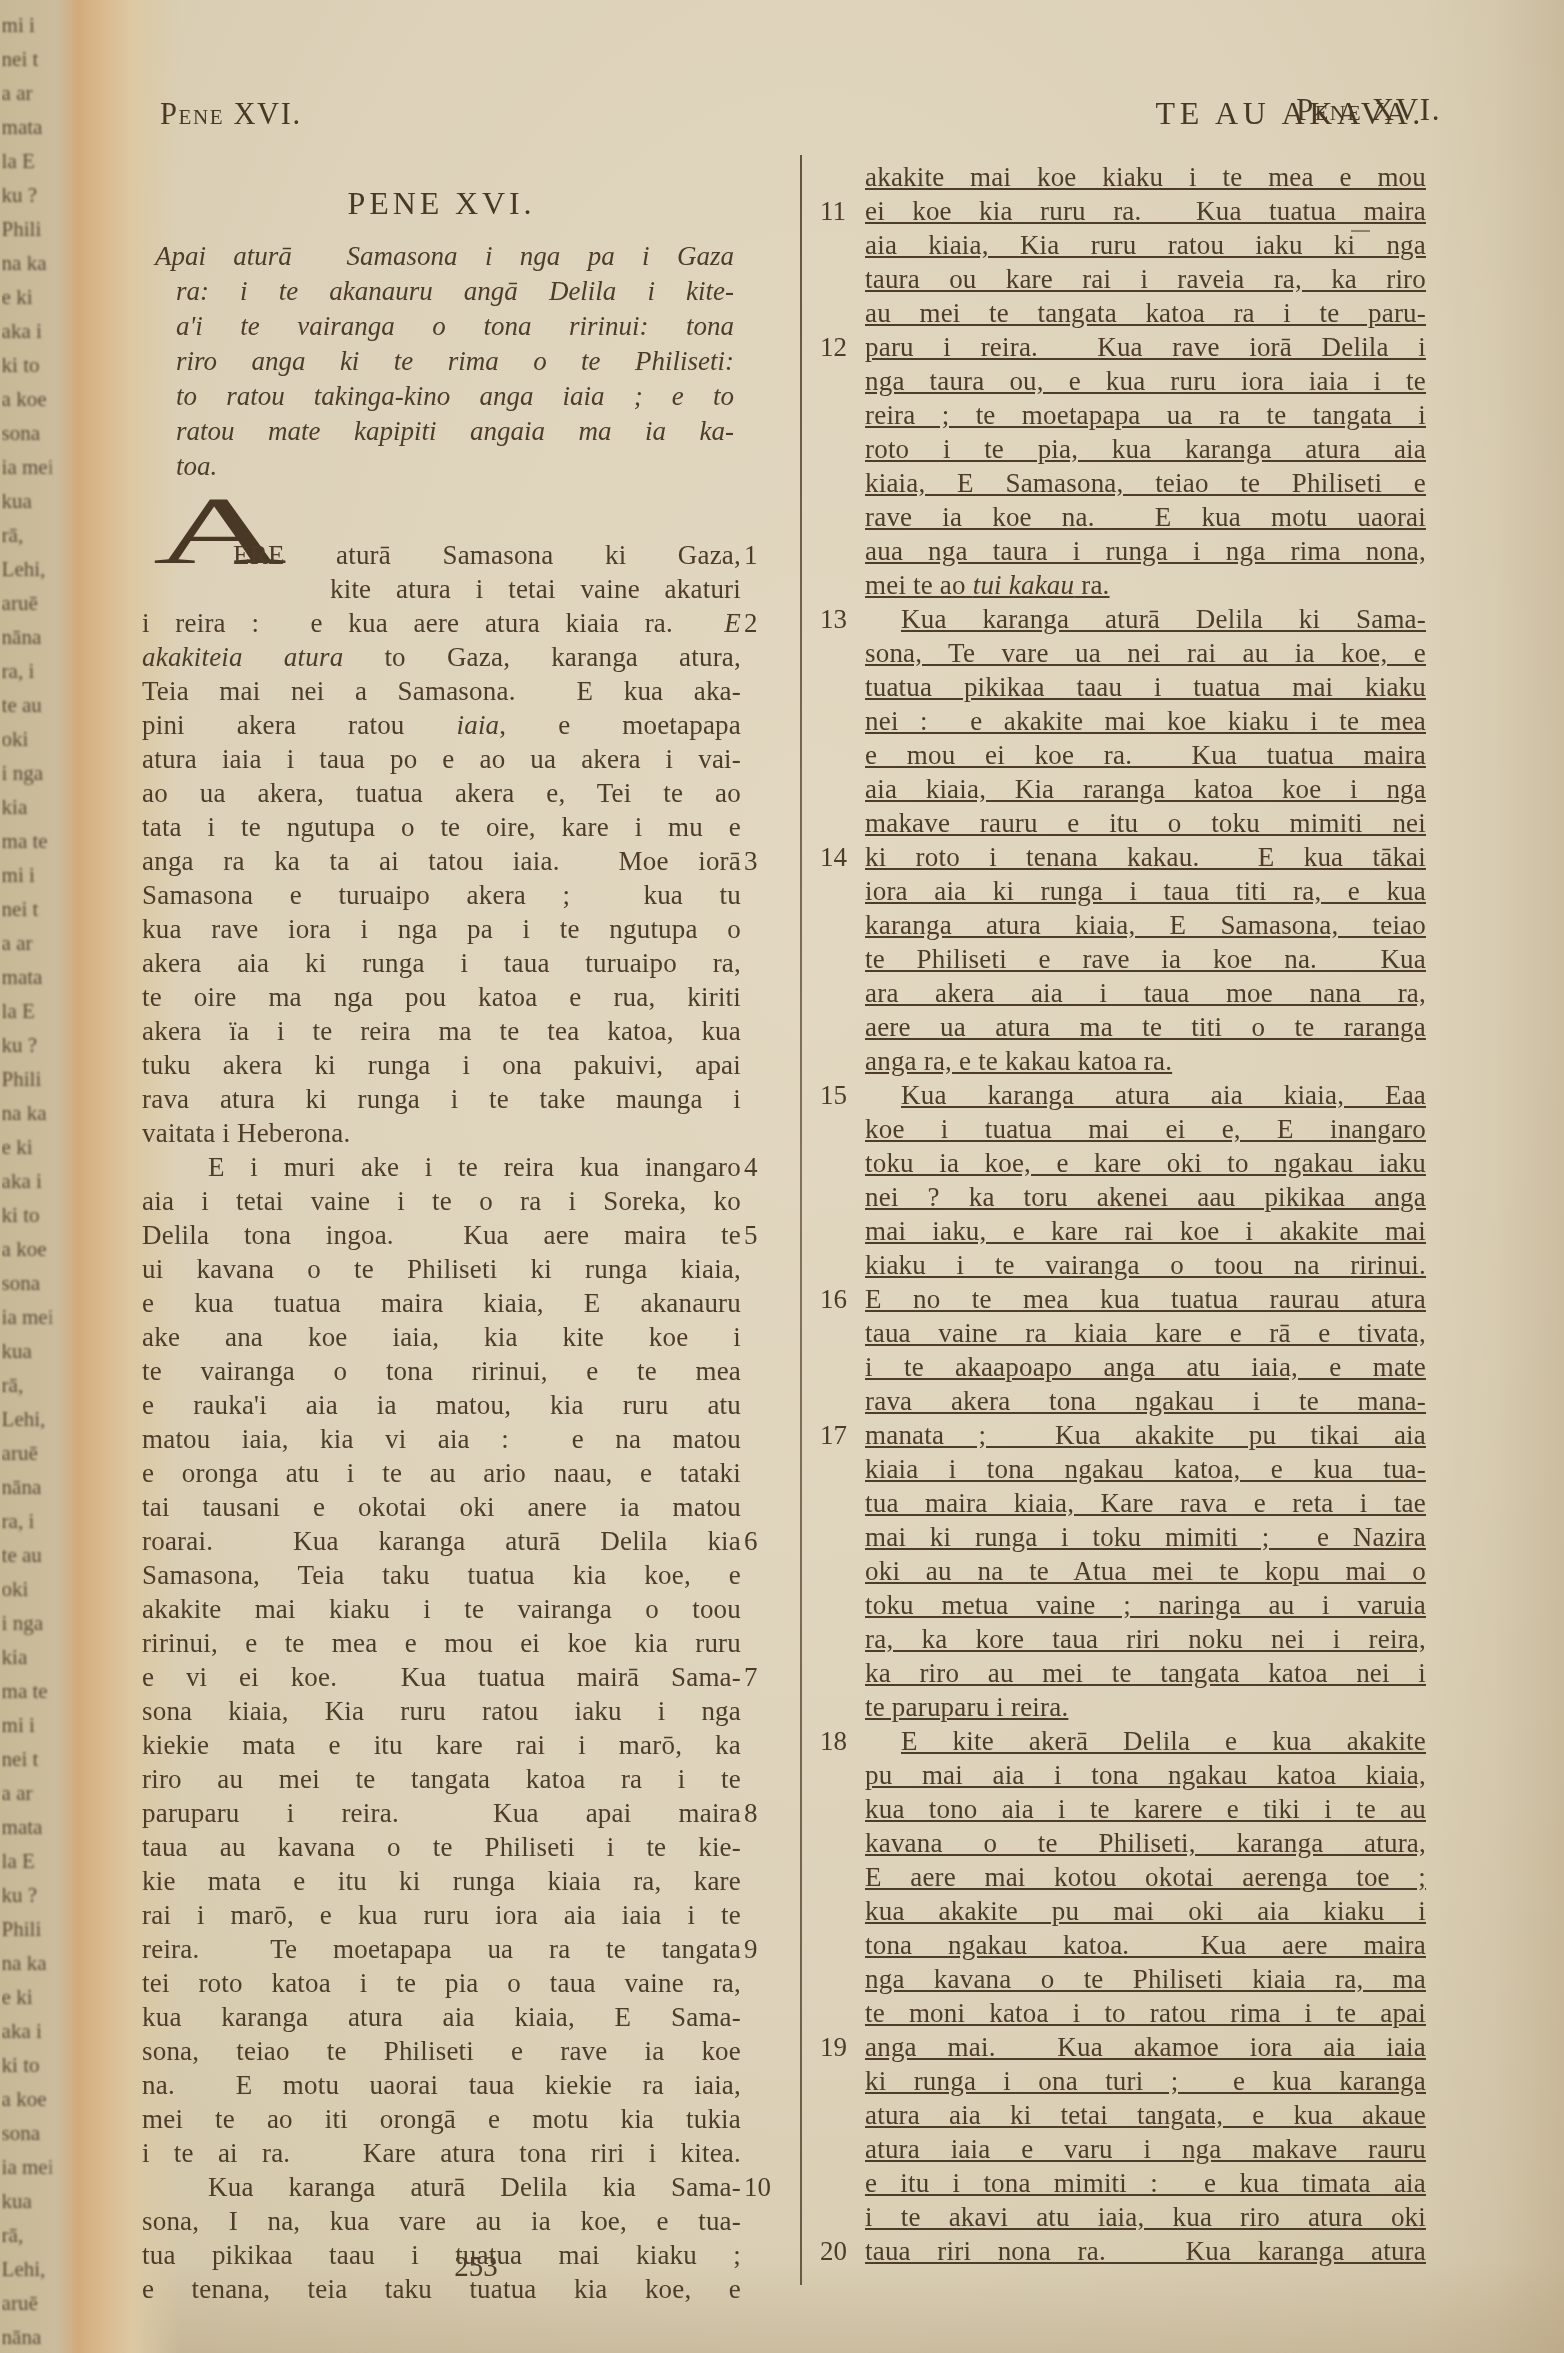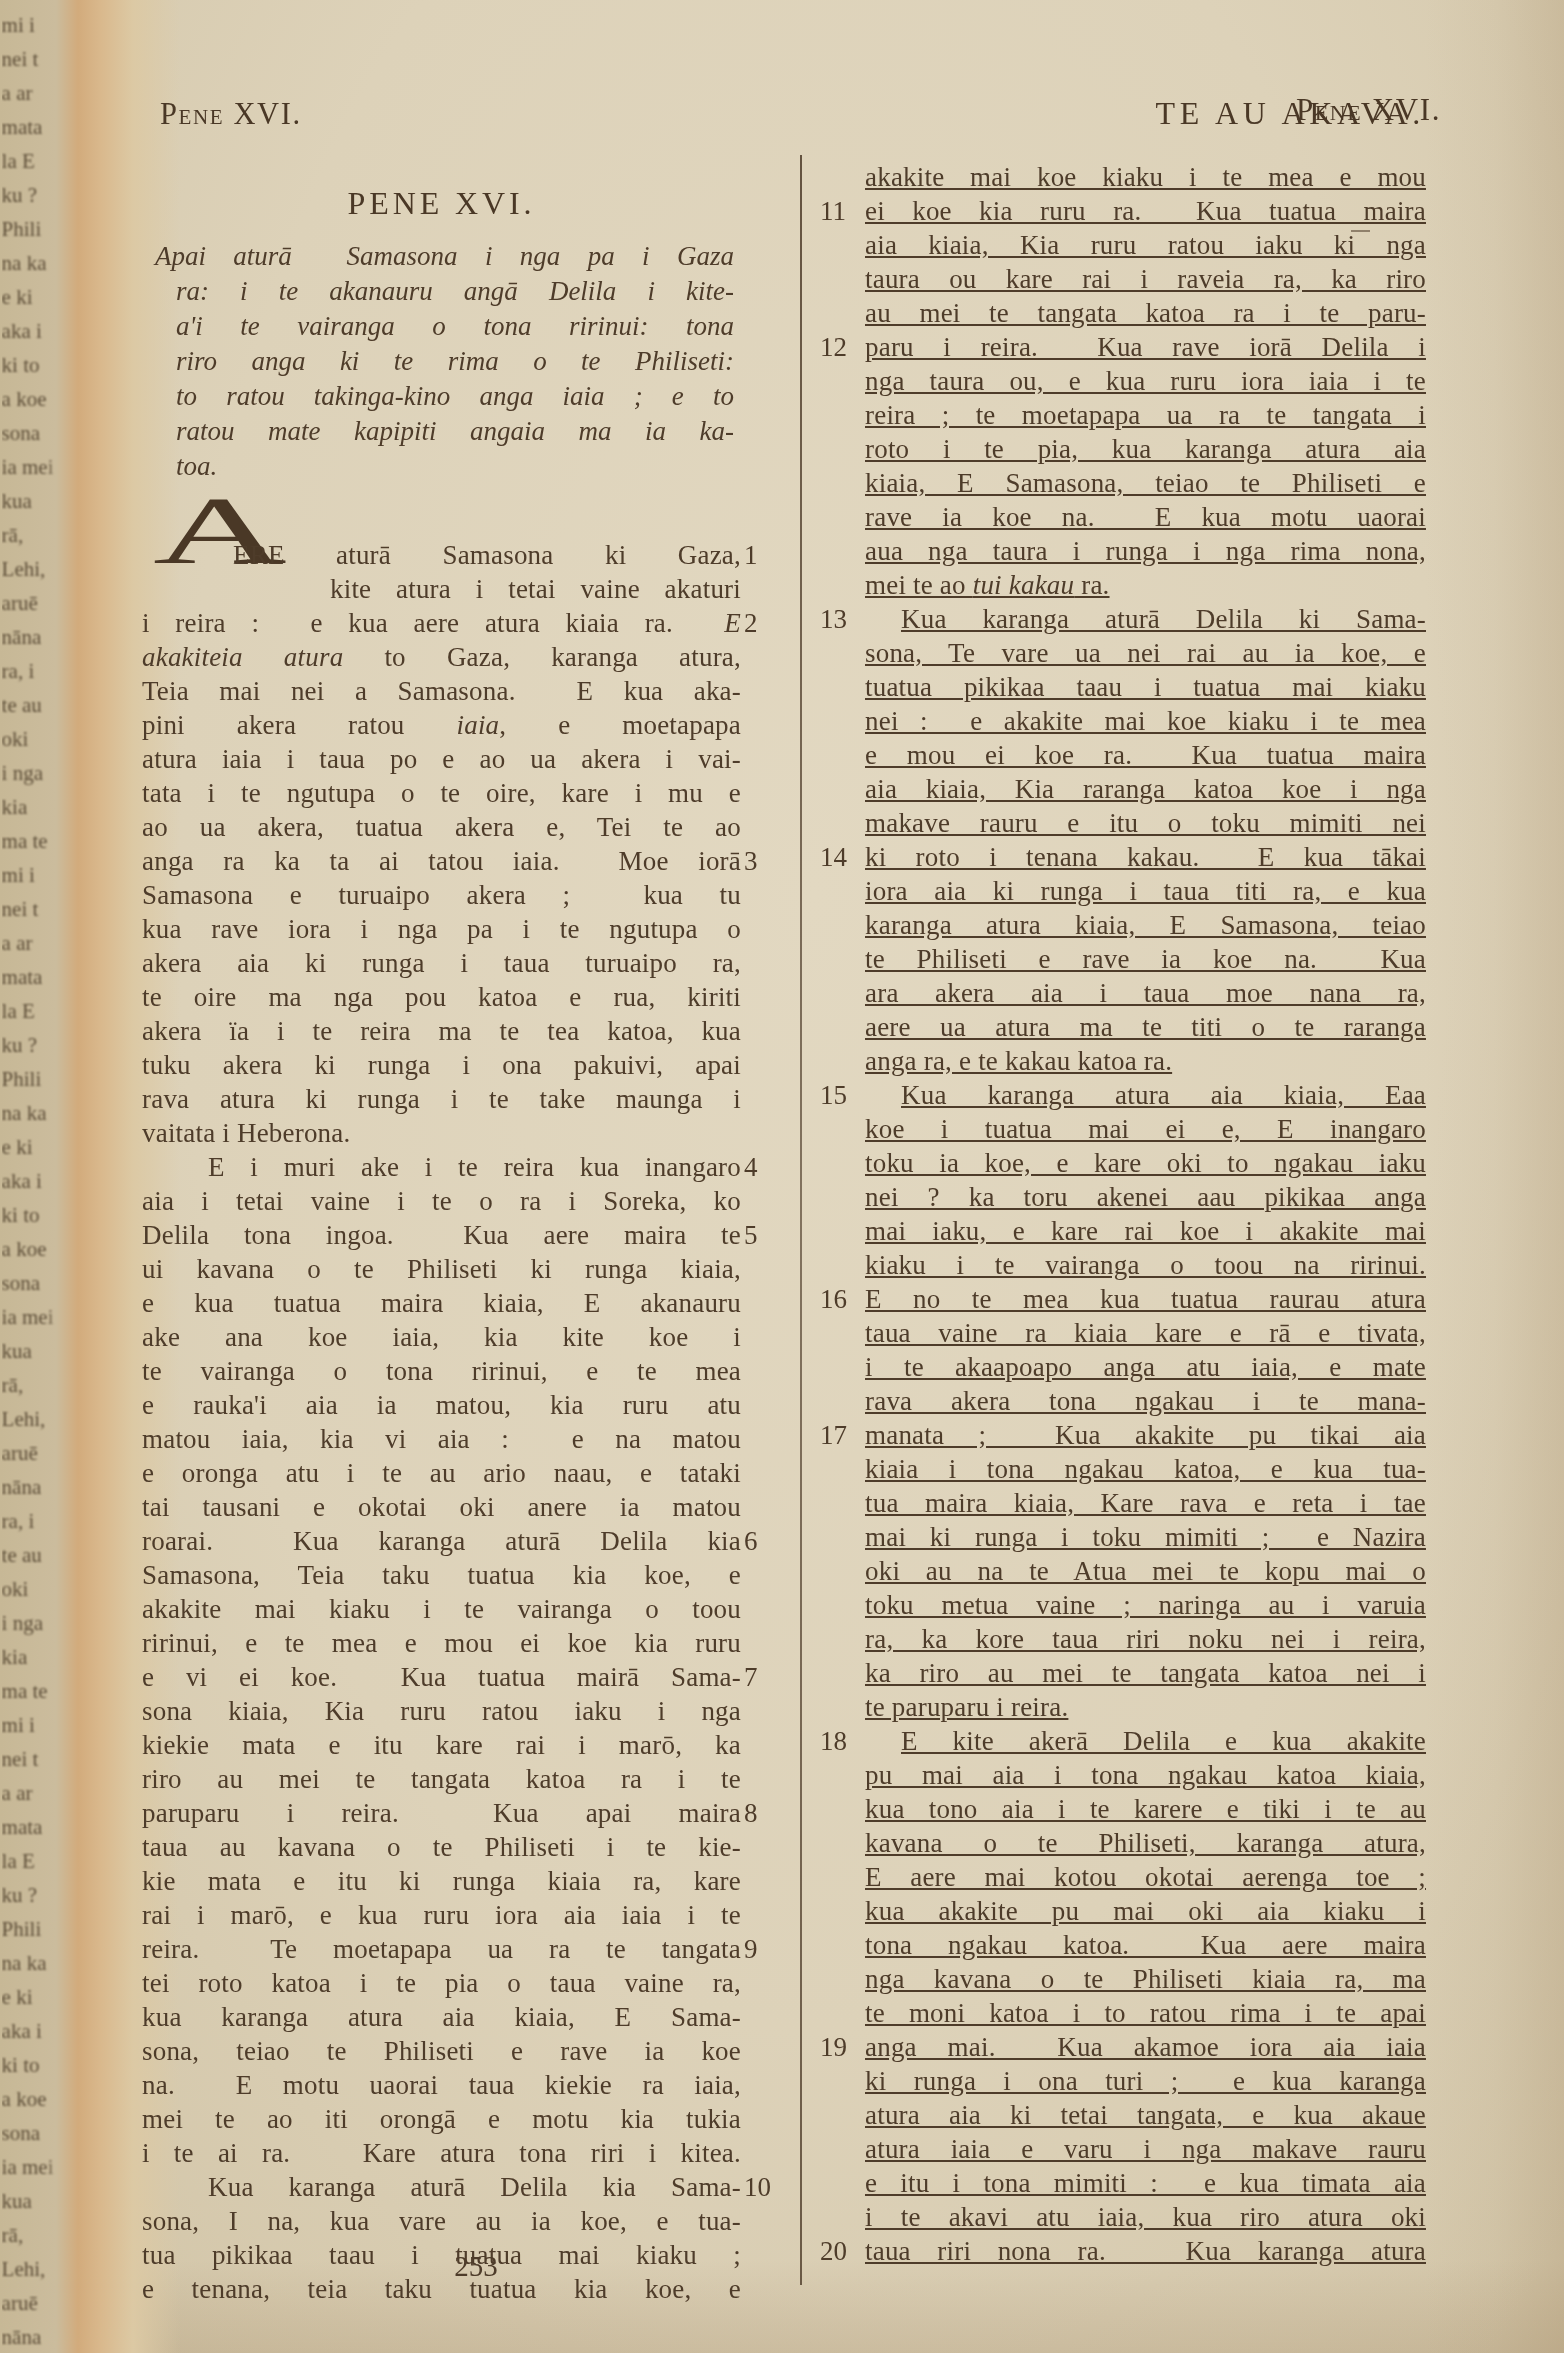--- a/index.html
+++ b/index.html
@@ -167,22 +167,22 @@
 
   <div class="col col-left" id="col-left">
     <div class="dropcap">A</div>
   <div class="line dc1">ERE aturā Samasona ki Gaza,<span class="verse right">1</span></div>
       <div class="line dc2">kite atura i tetai vaine akaturi</div>
       <div class="line">i reira :&nbsp; e kua aere atura kiaia ra.&nbsp; <i>E</i><span class="verse right">2</span></div>
       <div class="line"><i>akakiteia atura</i> to Gaza, karanga atura,</div>
       <div class="line">Teia mai nei a Samasona.&nbsp; E kua aka-</div>
       <div class="line">pini akera ratou <i>iaia</i>, e moetapapa</div>
       <div class="line">atura iaia i taua po e ao ua akera i vai-</div>
+      <div class="line">ao ua akera, tuatua akera e, Tei te ao</div>
       <div class="line">tata i te ngutupa o te oire, kare i mu e</div>
-      <div class="line">ao ua akera, tuatua akera e, Tei te ao</div>
       <div class="line">anga ra ka ta ai tatou iaia.&nbsp; Moe iorā<span class="verse right">3</span></div>
       <div class="line">Samasona e turuaipo akera ;&nbsp; kua tu</div>
       <div class="line">kua rave iora i nga pa i te ngutupa o</div>
       <div class="line">akera aia ki runga i taua turuaipo ra,</div>
       <div class="line">te oire ma nga pou katoa e rua, kiriti</div>
       <div class="line">akera ïa i te reira ma te tea katoa, kua</div>
       <div class="line">tuku akera ki runga i ona pakuivi, apai</div>
       <div class="line">rava atura ki runga i te take maunga i</div>
       <div class="line end">vaitata i Heberona.</div>
       <div class="line ind">E i muri ake i te reira kua inangaro<span class="verse right">4</span></div>

